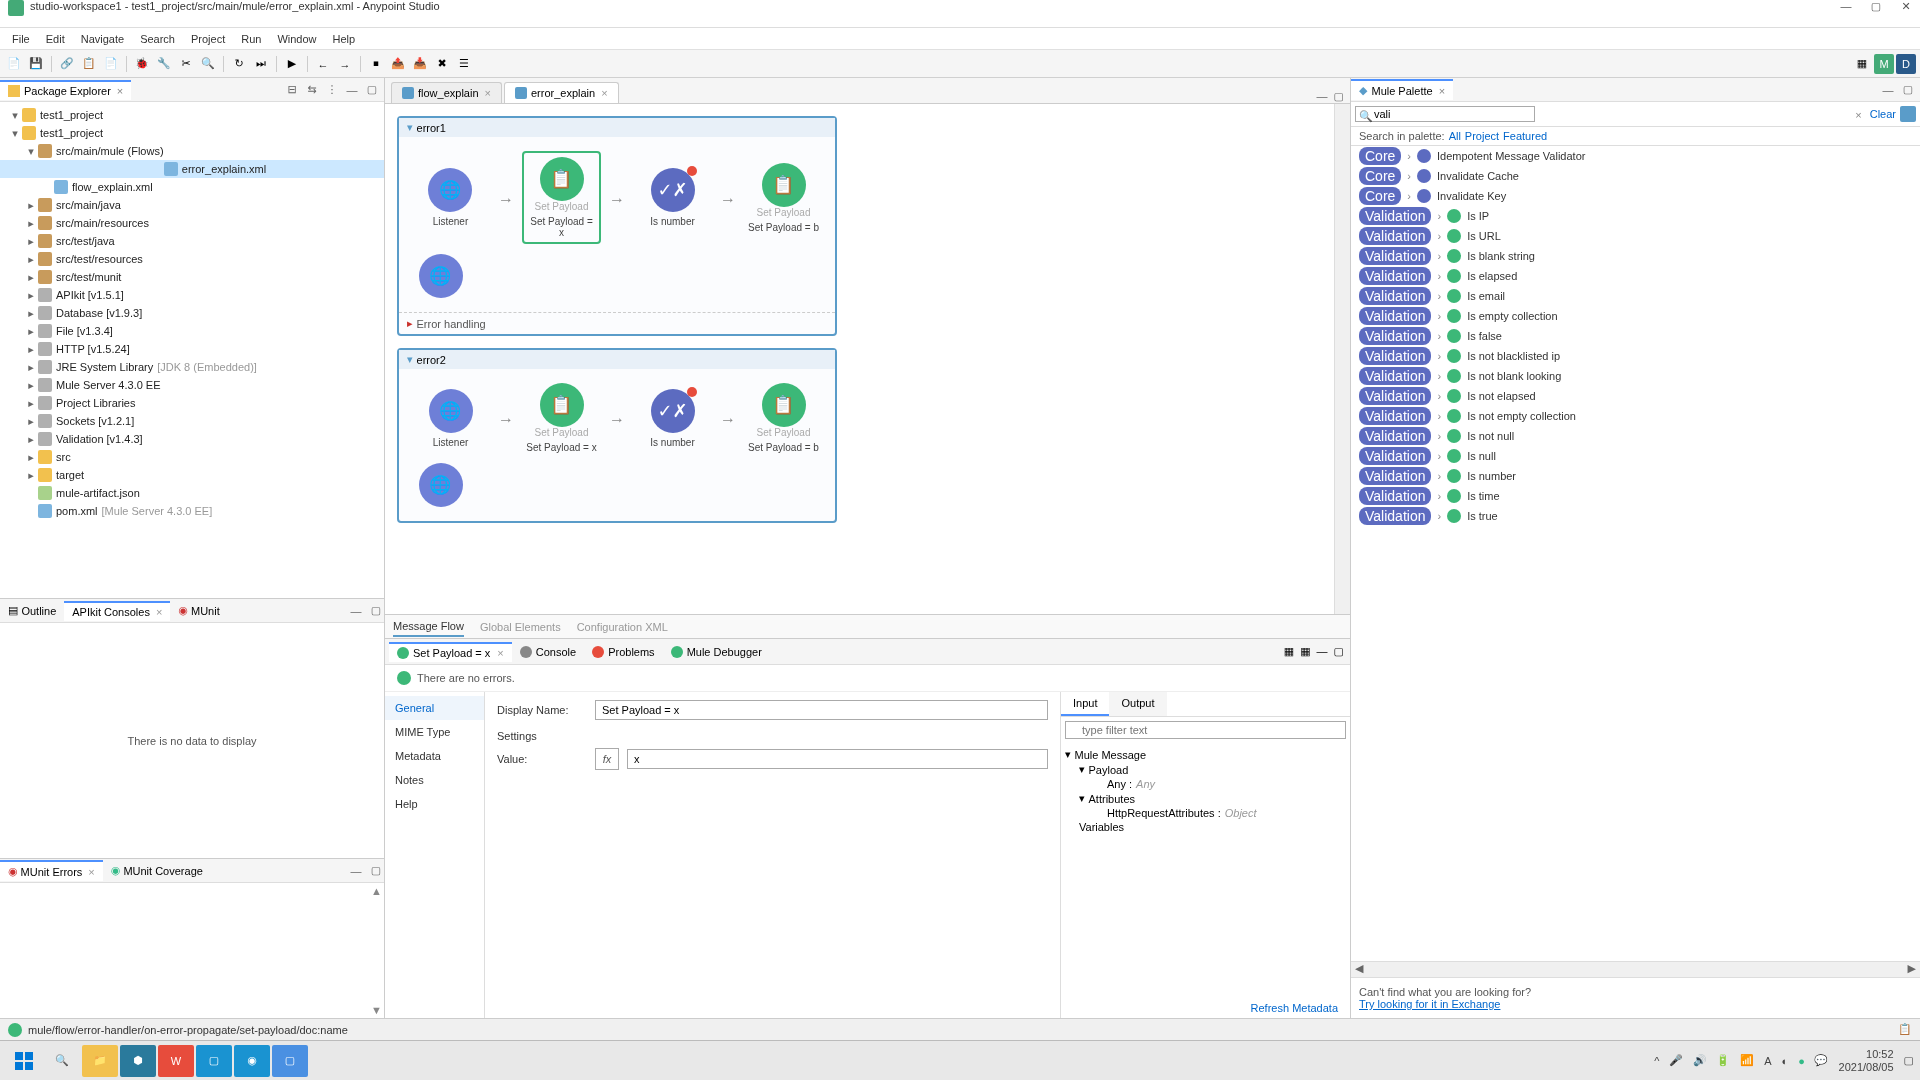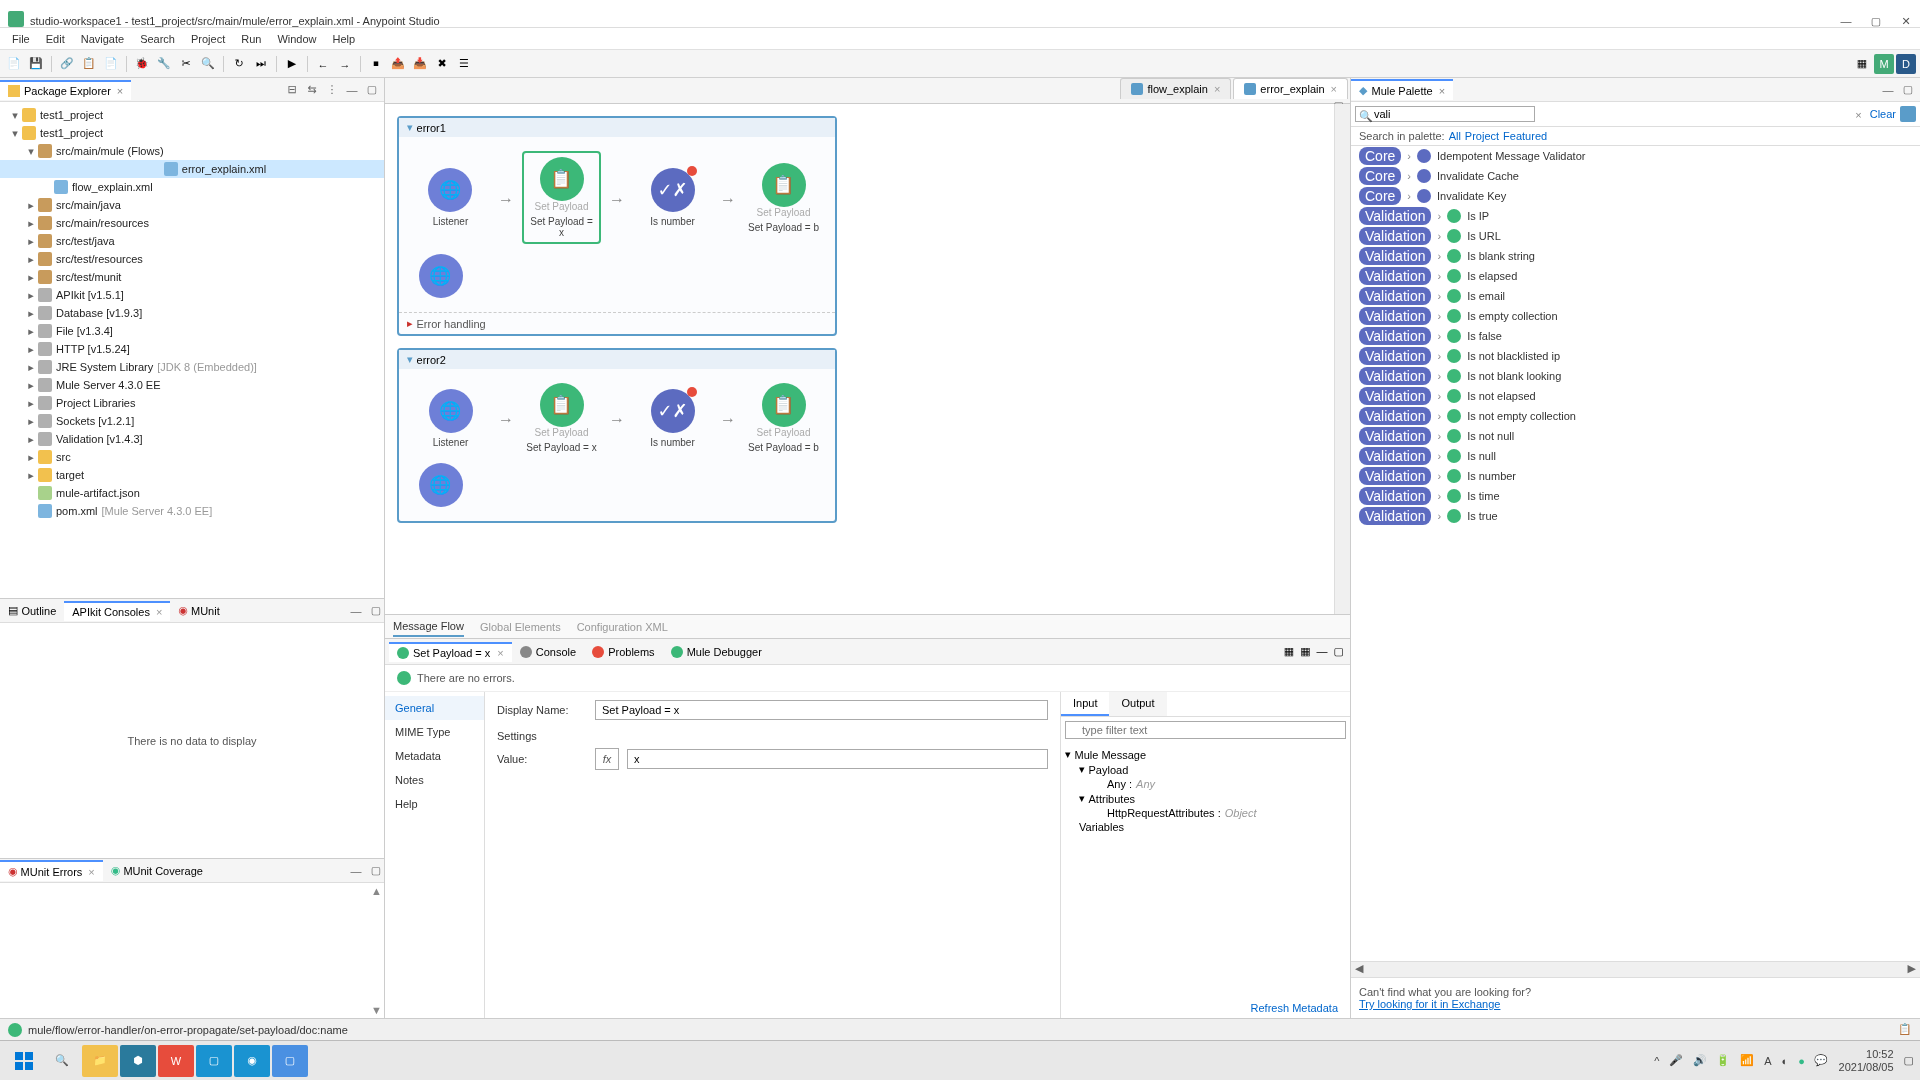--- a/index.html
+++ b/index.html
@@ -1,19 +1,19 @@
 <!DOCTYPE html>
 <html><head>
 <meta charset="utf-8">
 <style>
 * { box-sizing: border-box; margin: 0; padding: 0; font-family: "Segoe UI", Tahoma, sans-serif; font-size: 11px; }
 body { background: #f0f0f0; width: 1920px; height: 1080px; overflow: hidden; display: flex; flex-direction: column; }
 
 
-.titlebar { height: 28px; background: #fff; display: flex; align-items: flex-end; padding: 0 8px; border-bottom: 1px solid #ddd; }
+.titlebar { height: 28px; background: #fff; display: flex; align-items: flex-start; padding: 0 8px; border-bottom: 1px solid #ddd; }
 .titlebar .icon { width: 16px; height: 16px; background: #4a7; border-radius: 2px; margin-right: 6px; }
 .titlebar .title { flex: 1; color: #333; }
 .titlebar .winbtns { display: flex; gap: 18px; }
 .titlebar .winbtn { width: 12px; height: 12px; cursor: pointer; display: flex; align-items: center; justify-content: center; color: #555; }
 
 
 .menubar { height: 22px; background: #fff; display: flex; align-items: center; padding: 0 4px; border-bottom: 1px solid #e0e0e0; }
 .menubar .menuitem { padding: 2px 8px; color: #333; cursor: pointer; }
 
 
@@ -42,21 +42,21 @@
 .tree-icon.folder { background: #f2c14e; }
 .tree-icon.pkg { background: #c89b5c; }
 .tree-icon.xml { background: #7db5df; }
 .tree-icon.jar { background: #b0b0b0; }
 .tree-icon.json { background: #a8d28b; }
 .tree-label { color: #222; white-space: nowrap; }
 .tree-hint { color: #999; margin-left: 4px; }
 
 
 .midcol { flex: 1; display: flex; flex-direction: column; background: #fff; min-width: 0; }
-.editor-tabs { height: 26px; background: #f5f5f5; display: flex; align-items: flex-end; border-bottom: 1px solid #ccc; padding-left: 6px; position: relative; flex-direction: column; }
+.editor-tabs { height: 26px; background: #f5f5f5; display: flex; align-items: flex-end; border-bottom: 1px solid #ccc; padding-left: 6px; position: relative; }
 .editor-tab { padding: 4px 10px; background: #eee; border: 1px solid #ccc; border-bottom: none; margin-right: 2px; display: flex; align-items: center; gap: 4px; cursor: pointer; border-radius: 3px 3px 0 0; }
 .editor-tab.active { background: #fff; }
 .editor-tab .eicon { width: 12px; height: 12px; background: #5a9cc9; border-radius: 2px; }
 .editor-tab .eclose { color: #999; cursor: pointer; margin-left: 2px; }
 .min-max { margin-left: auto; display: flex; gap: 6px; padding-right: 6px; color: #666; }
 
 .canvas-wrap { flex: 1; display: flex; background: #fff; position: relative; }
 .canvas { flex: 1; overflow: auto; padding: 12px; }
 .flow-box { border: 2px solid #5a9cc9; border-radius: 4px; margin-bottom: 12px; background: #fbfcfe; width: 440px; }
 .flow-title { padding: 3px 8px; background: #e8f0f8; display: flex; align-items: center; gap: 4px; font-size: 11px; }

